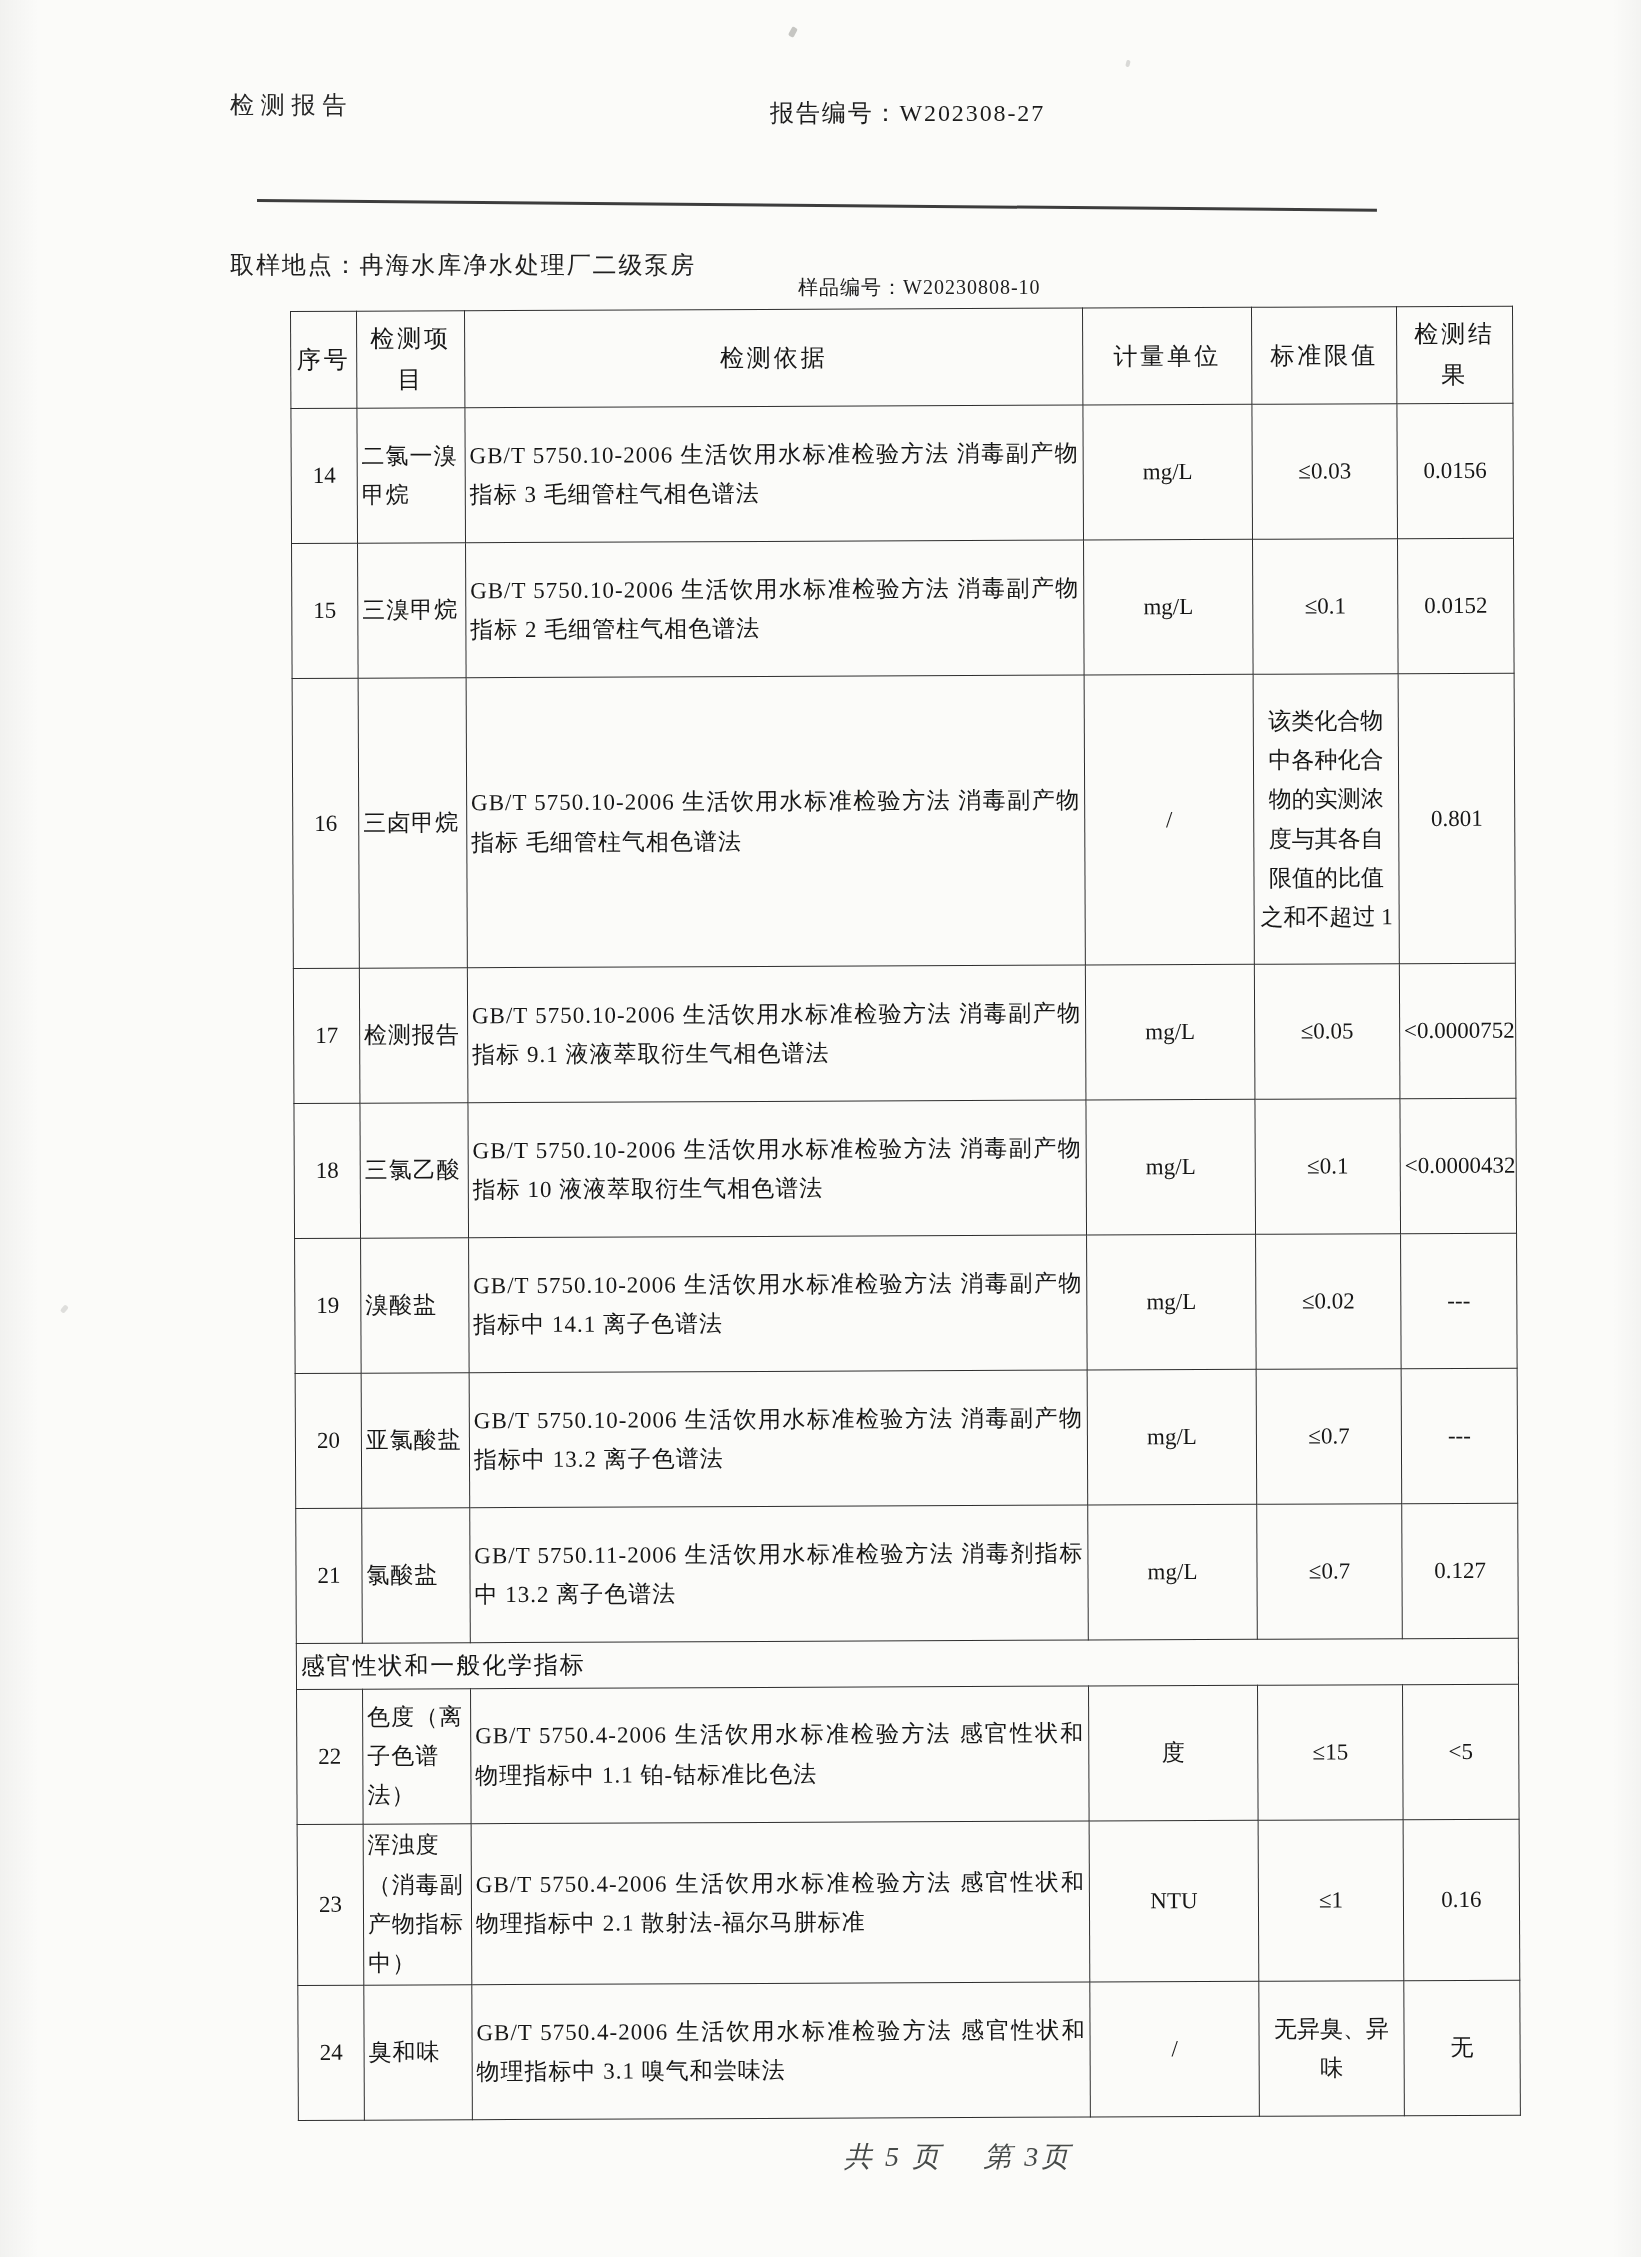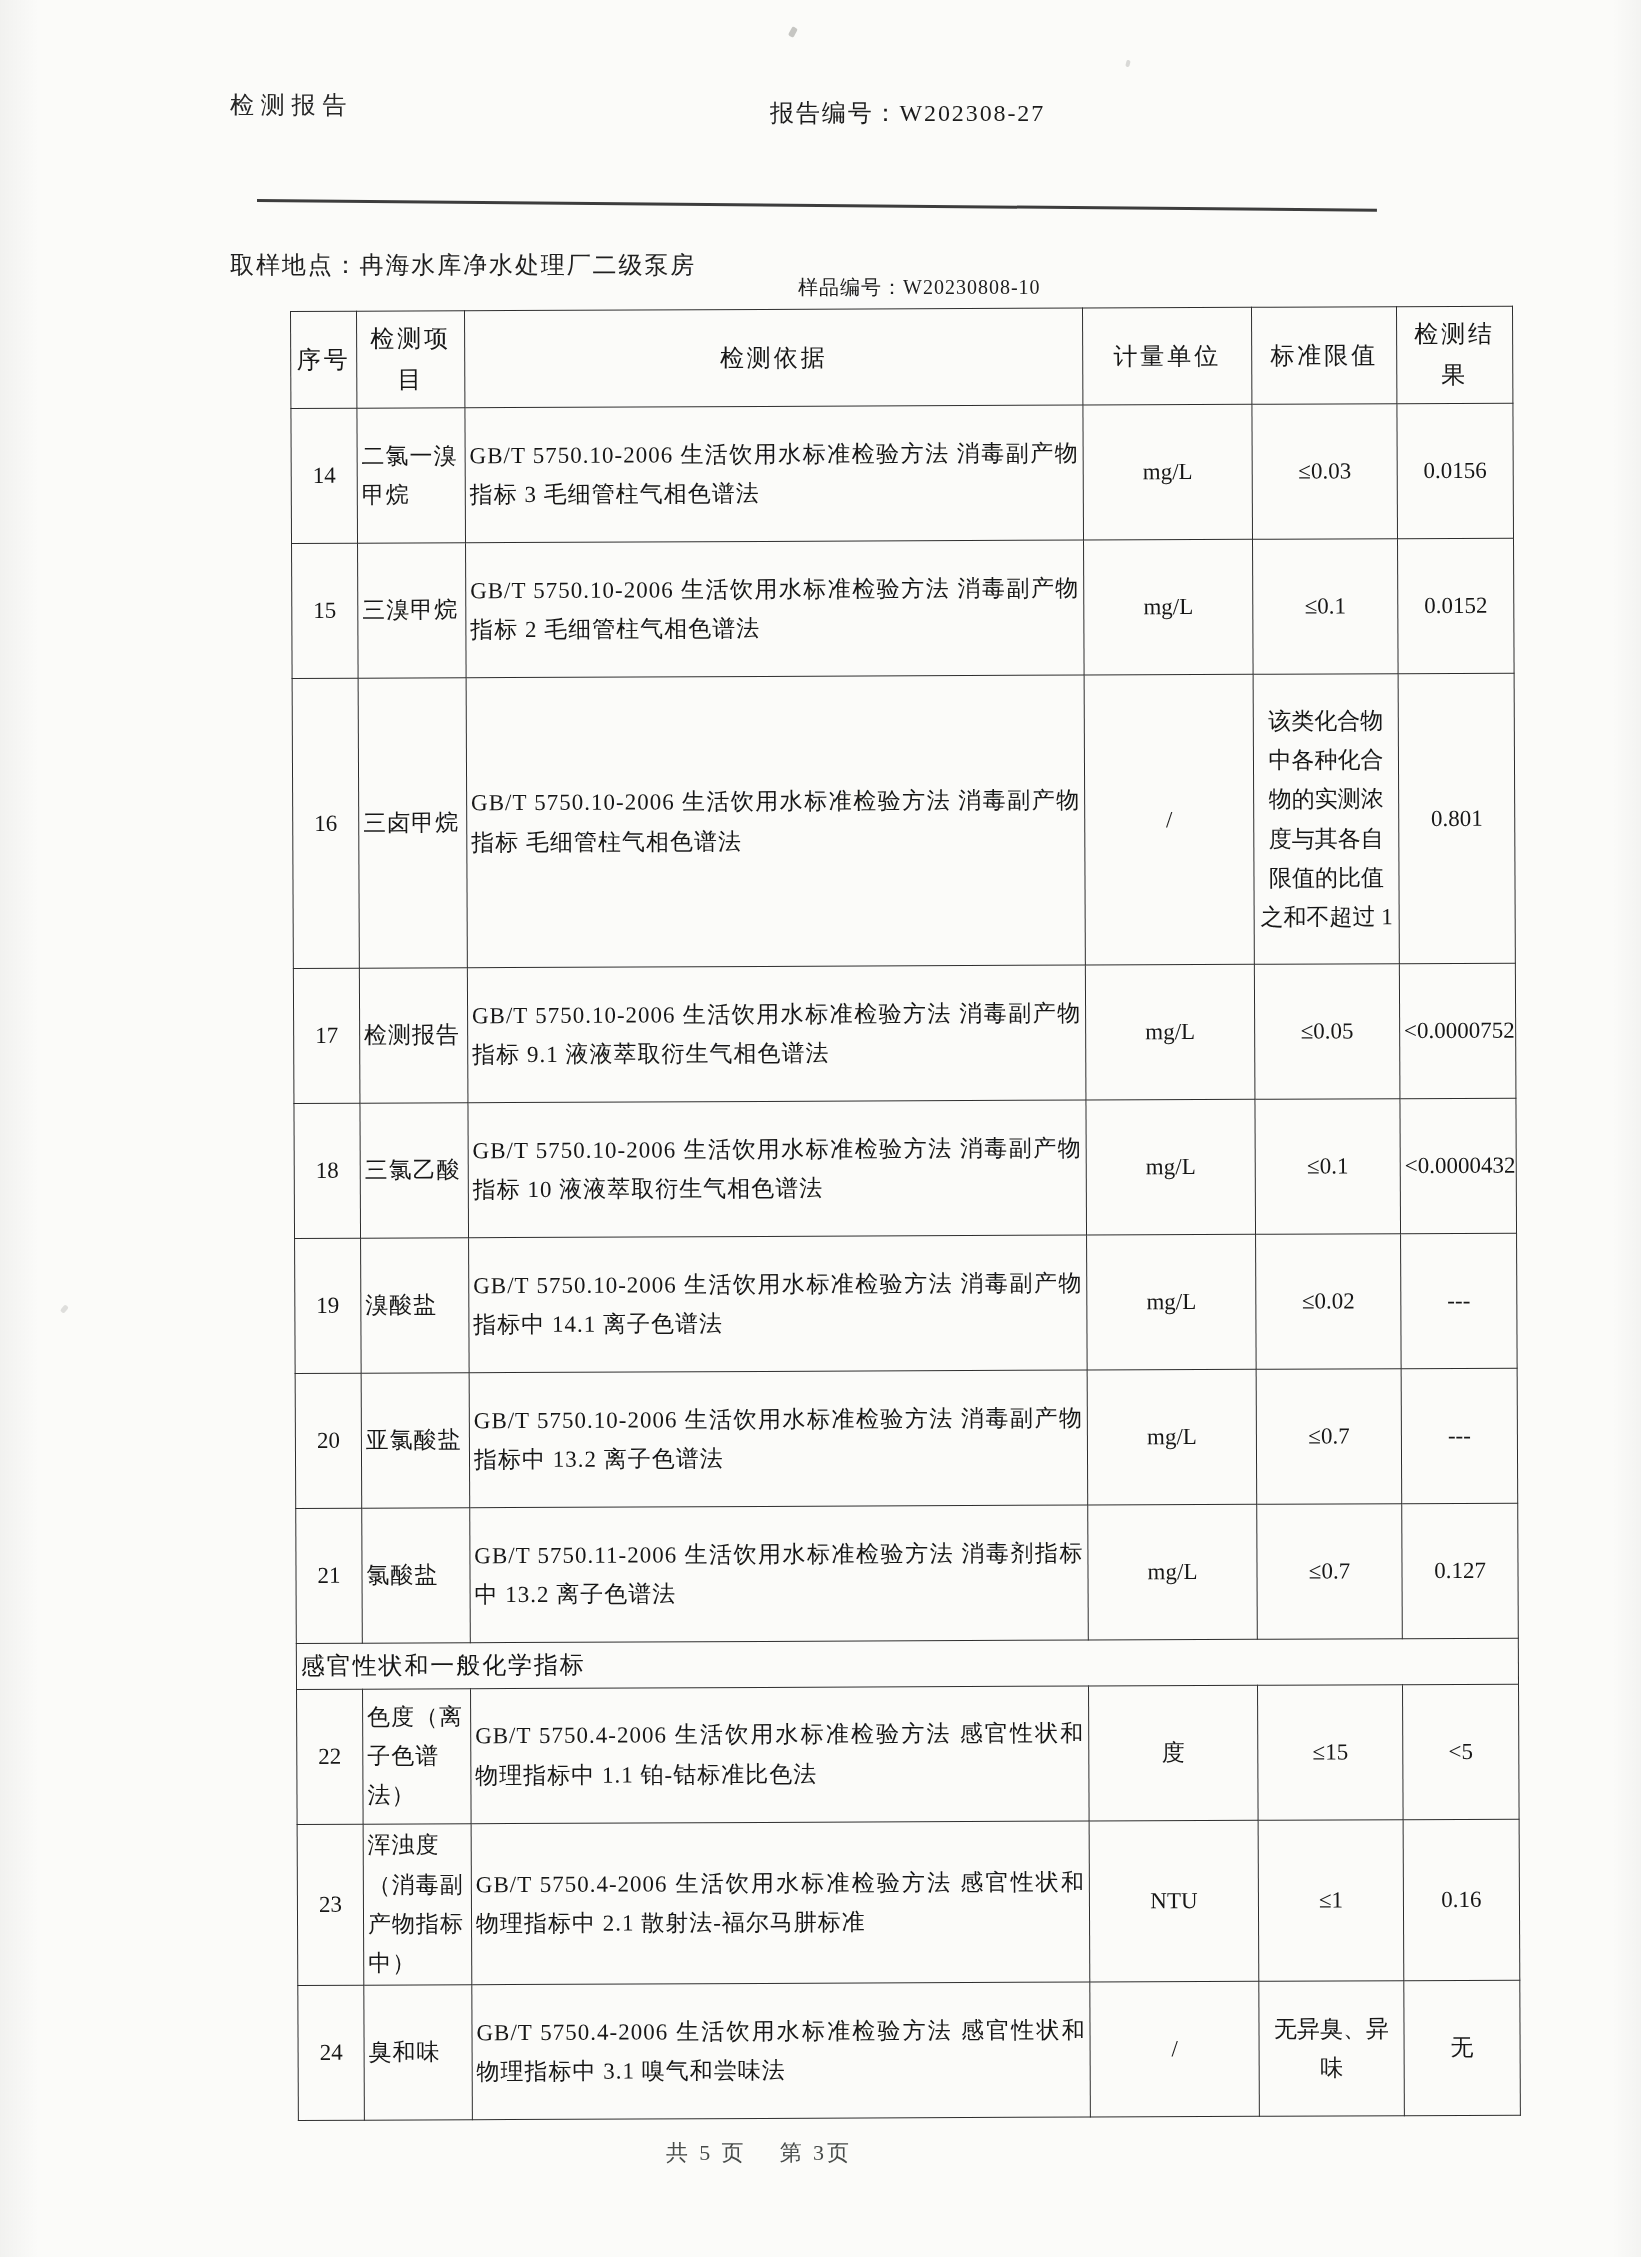--- a/index.html
+++ b/index.html
@@ -56,21 +56,21 @@
   table.report tbody tr:nth-child(9){height:44px;}
   td.cell-no{text-align:center;}
   td.cell-item{text-align:left;padding:1.9px 7.7px;letter-spacing:1px;}
   td.cell-basis{text-align:justify;text-align-last:left;padding:3.9px 11.6px;letter-spacing:1px;}
   td.cell-unit{text-align:center;}
   td.cell-limit{text-align:center;line-height:1.85;padding:1.9px 7.7px;}
   td.cell-result{text-align:center;padding:1.9px 1px;}
   td.section-cell{text-align:left;padding:1.9px 11.6px;letter-spacing:1.9px;font-size:24px;}
   .footer{
     position:absolute;left:666px;top:2138px;width:406px;
-    text-align:left;font-size:22px;letter-spacing:2.9px;color:#474b49;
+    text-align:right;font-size:28px;letter-spacing:2.9px;color:#474b49;font-style:italic;
   }
   .scan-artifact{
     position:absolute;background:#9a9a98;border-radius:1.9px;opacity:.55;
   }
   .sa1{left:790px;top:27px;width:5.8px;height:9.7px;transform:rotate(28deg);}
   .sa2{left:1126px;top:60px;width:3.9px;height:6.8px;transform:rotate(14deg);opacity:.35;}
   .sa3{left:62px;top:1305px;width:4.8px;height:7.7px;transform:rotate(40deg);opacity:.3;}
 </style>
 </head>
 <body>

